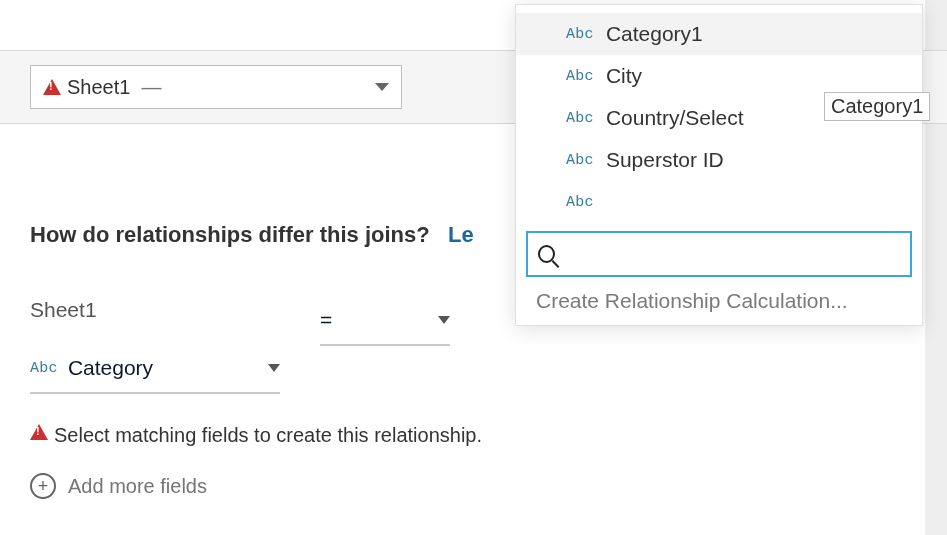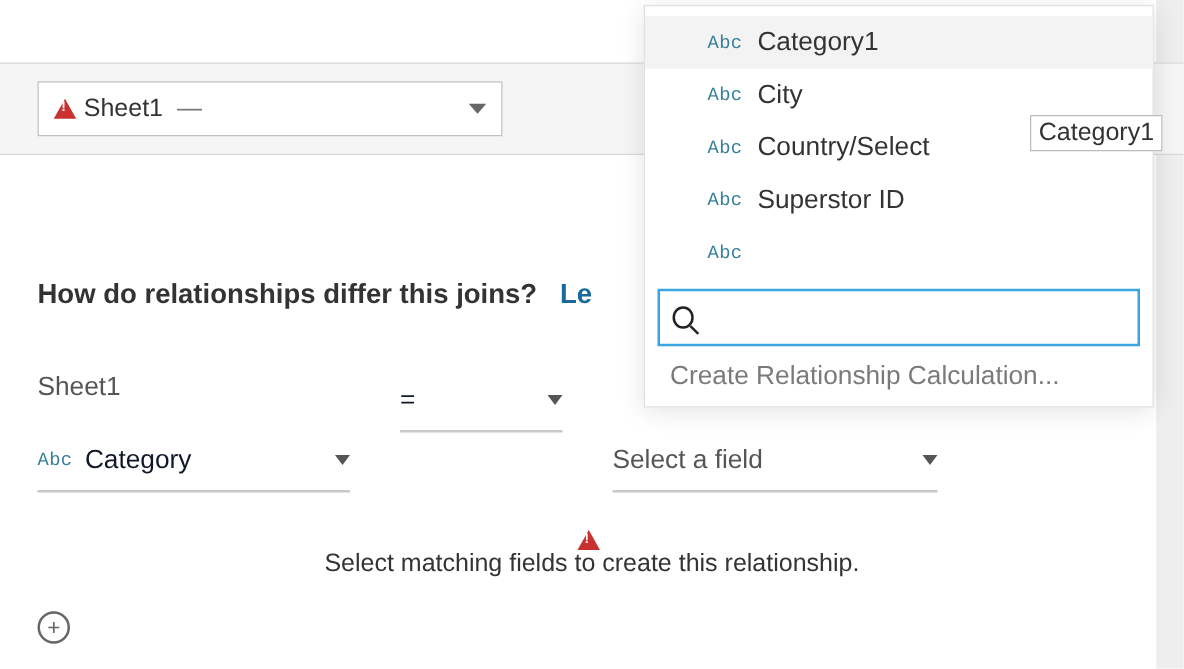--- a/index.html
+++ b/index.html
@@ -96,23 +96,22 @@
   .mini-caret {
     margin-left: auto;
     width: 0; height: 0;
     border-left: 6px solid transparent;
     border-right: 6px solid transparent;
     border-top: 8px solid #555;
   }
   .warn-row {
     margin-top: 30px;
     display: flex;
-    align-items: center;
-    font-size: 20px;
-    flex-direction: column;
+    align-items: flex-start;
+    font-size: 20px;
   }
   .add-row {
     margin-top: 26px;
     display: flex;
     align-items: center;
     color: #757575;
     font-size: 20px;
   }
   .plus-circle {
     width: 22px; height: 22px;
@@ -227,34 +226,31 @@
 
     <div class="col" style="width:130px">
       <div class="field-cell">
         <span class="val">=</span>
         <span class="mini-caret"></span>
       </div>
     </div>
 
     <div class="col" style="width:260px">
       <div class="col-label">&nbsp;</div>
-      <div class="field-cell">
-        <span class="val" style="color:#555">Select a field</span>
-        <span class="mini-caret"></span>
-      </div>
     </div>
   </div>
 
   <div class="warn-row">
     <span class="warn"></span>
     <span>Select matching fields to create this relationship.</span>
   </div>
 
   <div class="add-row">
     <span class="plus-circle">+</span>
+    <span>Add more fields</span>
   </div>
 
 </div>
 
 <div class="popover">
   <div id="pop-list">
       <div class="pop-item highlight">
         <span class="abc">Abc</span>
         <span>Category1</span>
       </div>

